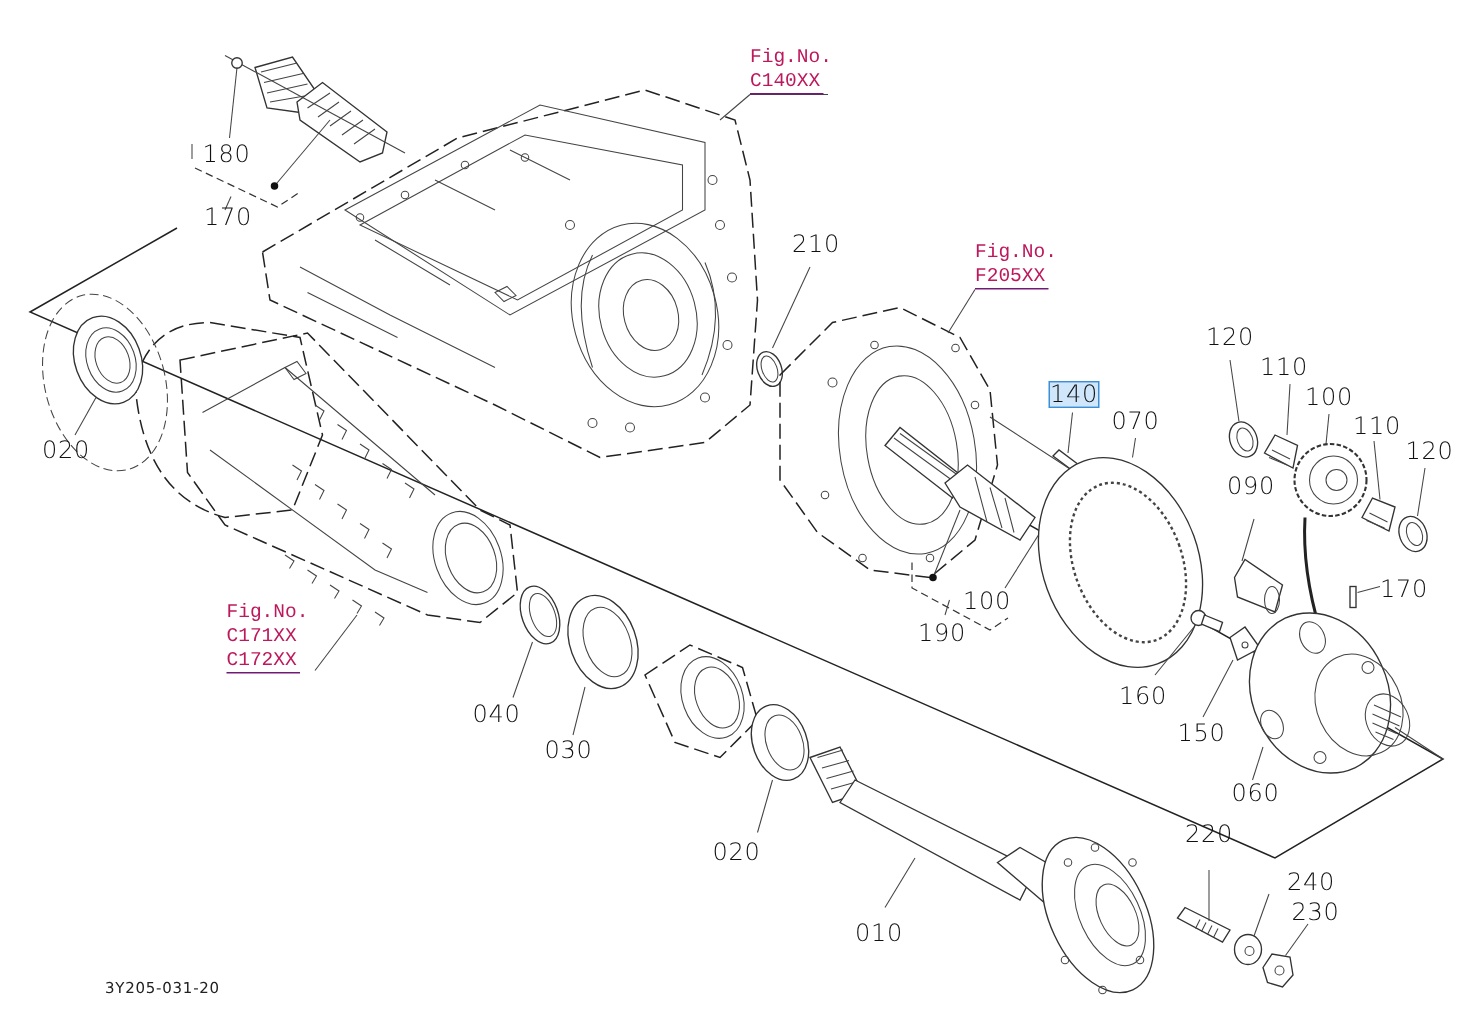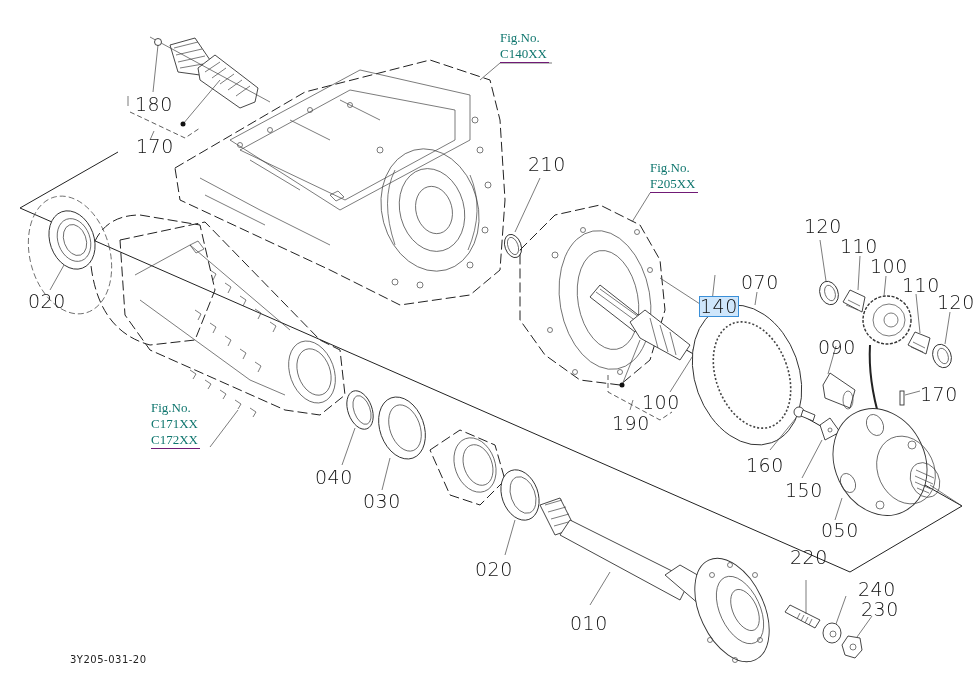--- a/index.html
+++ b/index.html
@@ -1,23 +1,23 @@
 <!DOCTYPE html>
 <html><head>
 <meta charset="utf-8">
 <style>
   html, body { margin: 0; padding: 0; background: #ffffff; }
   body { width: 976px; height: 682px; position: relative; overflow: hidden;
          font-family: "Liberation Sans", "DejaVu Sans", sans-serif; color: #111; }
   #diagram { position: absolute; left: 0; top: 0; width: 976px; height: 682px; }
-  .lbl { position: absolute; font-size: 19px; letter-spacing: 0.5px; line-height: 1; color: #111;
+  .lbl { position: absolute; font-size: 16px; letter-spacing: 0.5px; line-height: 1; color: #111;
          font-family: "DejaVu Sans", "Liberation Sans", sans-serif; font-weight: 300; cursor: pointer; }
-  .lbl.hl { background: #cfe6fb; outline: 1px solid #3a8fd8; margin-top: 42px; }
-  .fig { position: absolute; font-size: 13px; line-height: 16px; color: #0f766e; cursor: pointer;
-         font-family: Liberation Serif, serif; }
+  .lbl.hl { background: #cfe6fb; outline: 1px solid #3a8fd8; }
+  .fig { position: absolute; font-size: 13px; line-height: 16px; color: #be185d; cursor: pointer;
+         font-family: Liberation Mono, monospace; }
   .fig .u { border-bottom: 1px solid #701a75; padding-right: 2px; display: inline-block; }
   .code { position: absolute; left: 70px; top: 654px; font-size: 10px; color: #222;
           font-family: "DejaVu Sans", "Liberation Sans", sans-serif; letter-spacing: 0.5px; }
   svg .ln { stroke: #222; stroke-width: 1; fill: none; }
   svg .pt { stroke: #333; stroke-width: 0.9; fill: #fff; }
   svg .thin { stroke: #444; stroke-width: 0.7; fill: none; }
   svg .dash { stroke: #333; stroke-width: 0.8; fill: none; stroke-dasharray: 5 3; }
   svg .dashL { stroke: #222; stroke-width: 1; fill: none; stroke-dasharray: 10 4; }
 </style>
 </head>
@@ -259,27 +259,27 @@
 <div class="lbl" style="left:136px;top:137px">170</div>
 <div class="lbl" style="left:528px;top:155px">210</div>
 <div class="lbl" style="left:28px;top:292px">020</div>
 <div class="lbl hl" style="left: 700px; top: 255px; background: rgb(207, 230, 251); outline-color: rgb(58, 143, 216);">140</div>
 <div class="lbl" style="left:741px;top:273px">070</div>
 <div class="lbl" style="left:804px;top:217px">120</div>
 <div class="lbl" style="left:840px;top:237px">110</div>
 <div class="lbl" style="left:870px;top:257px">100</div>
 <div class="lbl" style="left:902px;top:276px">110</div>
 <div class="lbl" style="left:937px;top:293px">120</div>
-<div class="lbl" style="left:818px;top:338px">090</div>
+<div class="lbl" style="left:818px;top:316px">090</div>
 <div class="lbl" style="left:920px;top:385px">170</div>
 <div class="lbl" style="left:642px;top:393px">100</div>
 <div class="lbl" style="left:612px;top:414px">190</div>
 <div class="lbl" style="left:746px;top:456px">160</div>
 <div class="lbl" style="left:785px;top:481px">150</div>
-<div class="lbl" style="left:821px;top:521px">050</div>
+<div class="lbl" style="left:821px;top:521px">060</div>
 <div class="lbl" style="left:315px;top:468px">040</div>
 <div class="lbl" style="left:363px;top:492px">030</div>
 <div class="lbl" style="left:475px;top:560px">020</div>
 <div class="lbl" style="left:570px;top:614px">010</div>
 <div class="lbl" style="left:790px;top:548px">220</div>
 <div class="lbl" style="left:858px;top:580px">240</div>
 <div class="lbl" style="left:861px;top:600px">230</div>
 
 <div class="fig" style="left:500px;top:30px">
   <div>Fig.No.</div>

